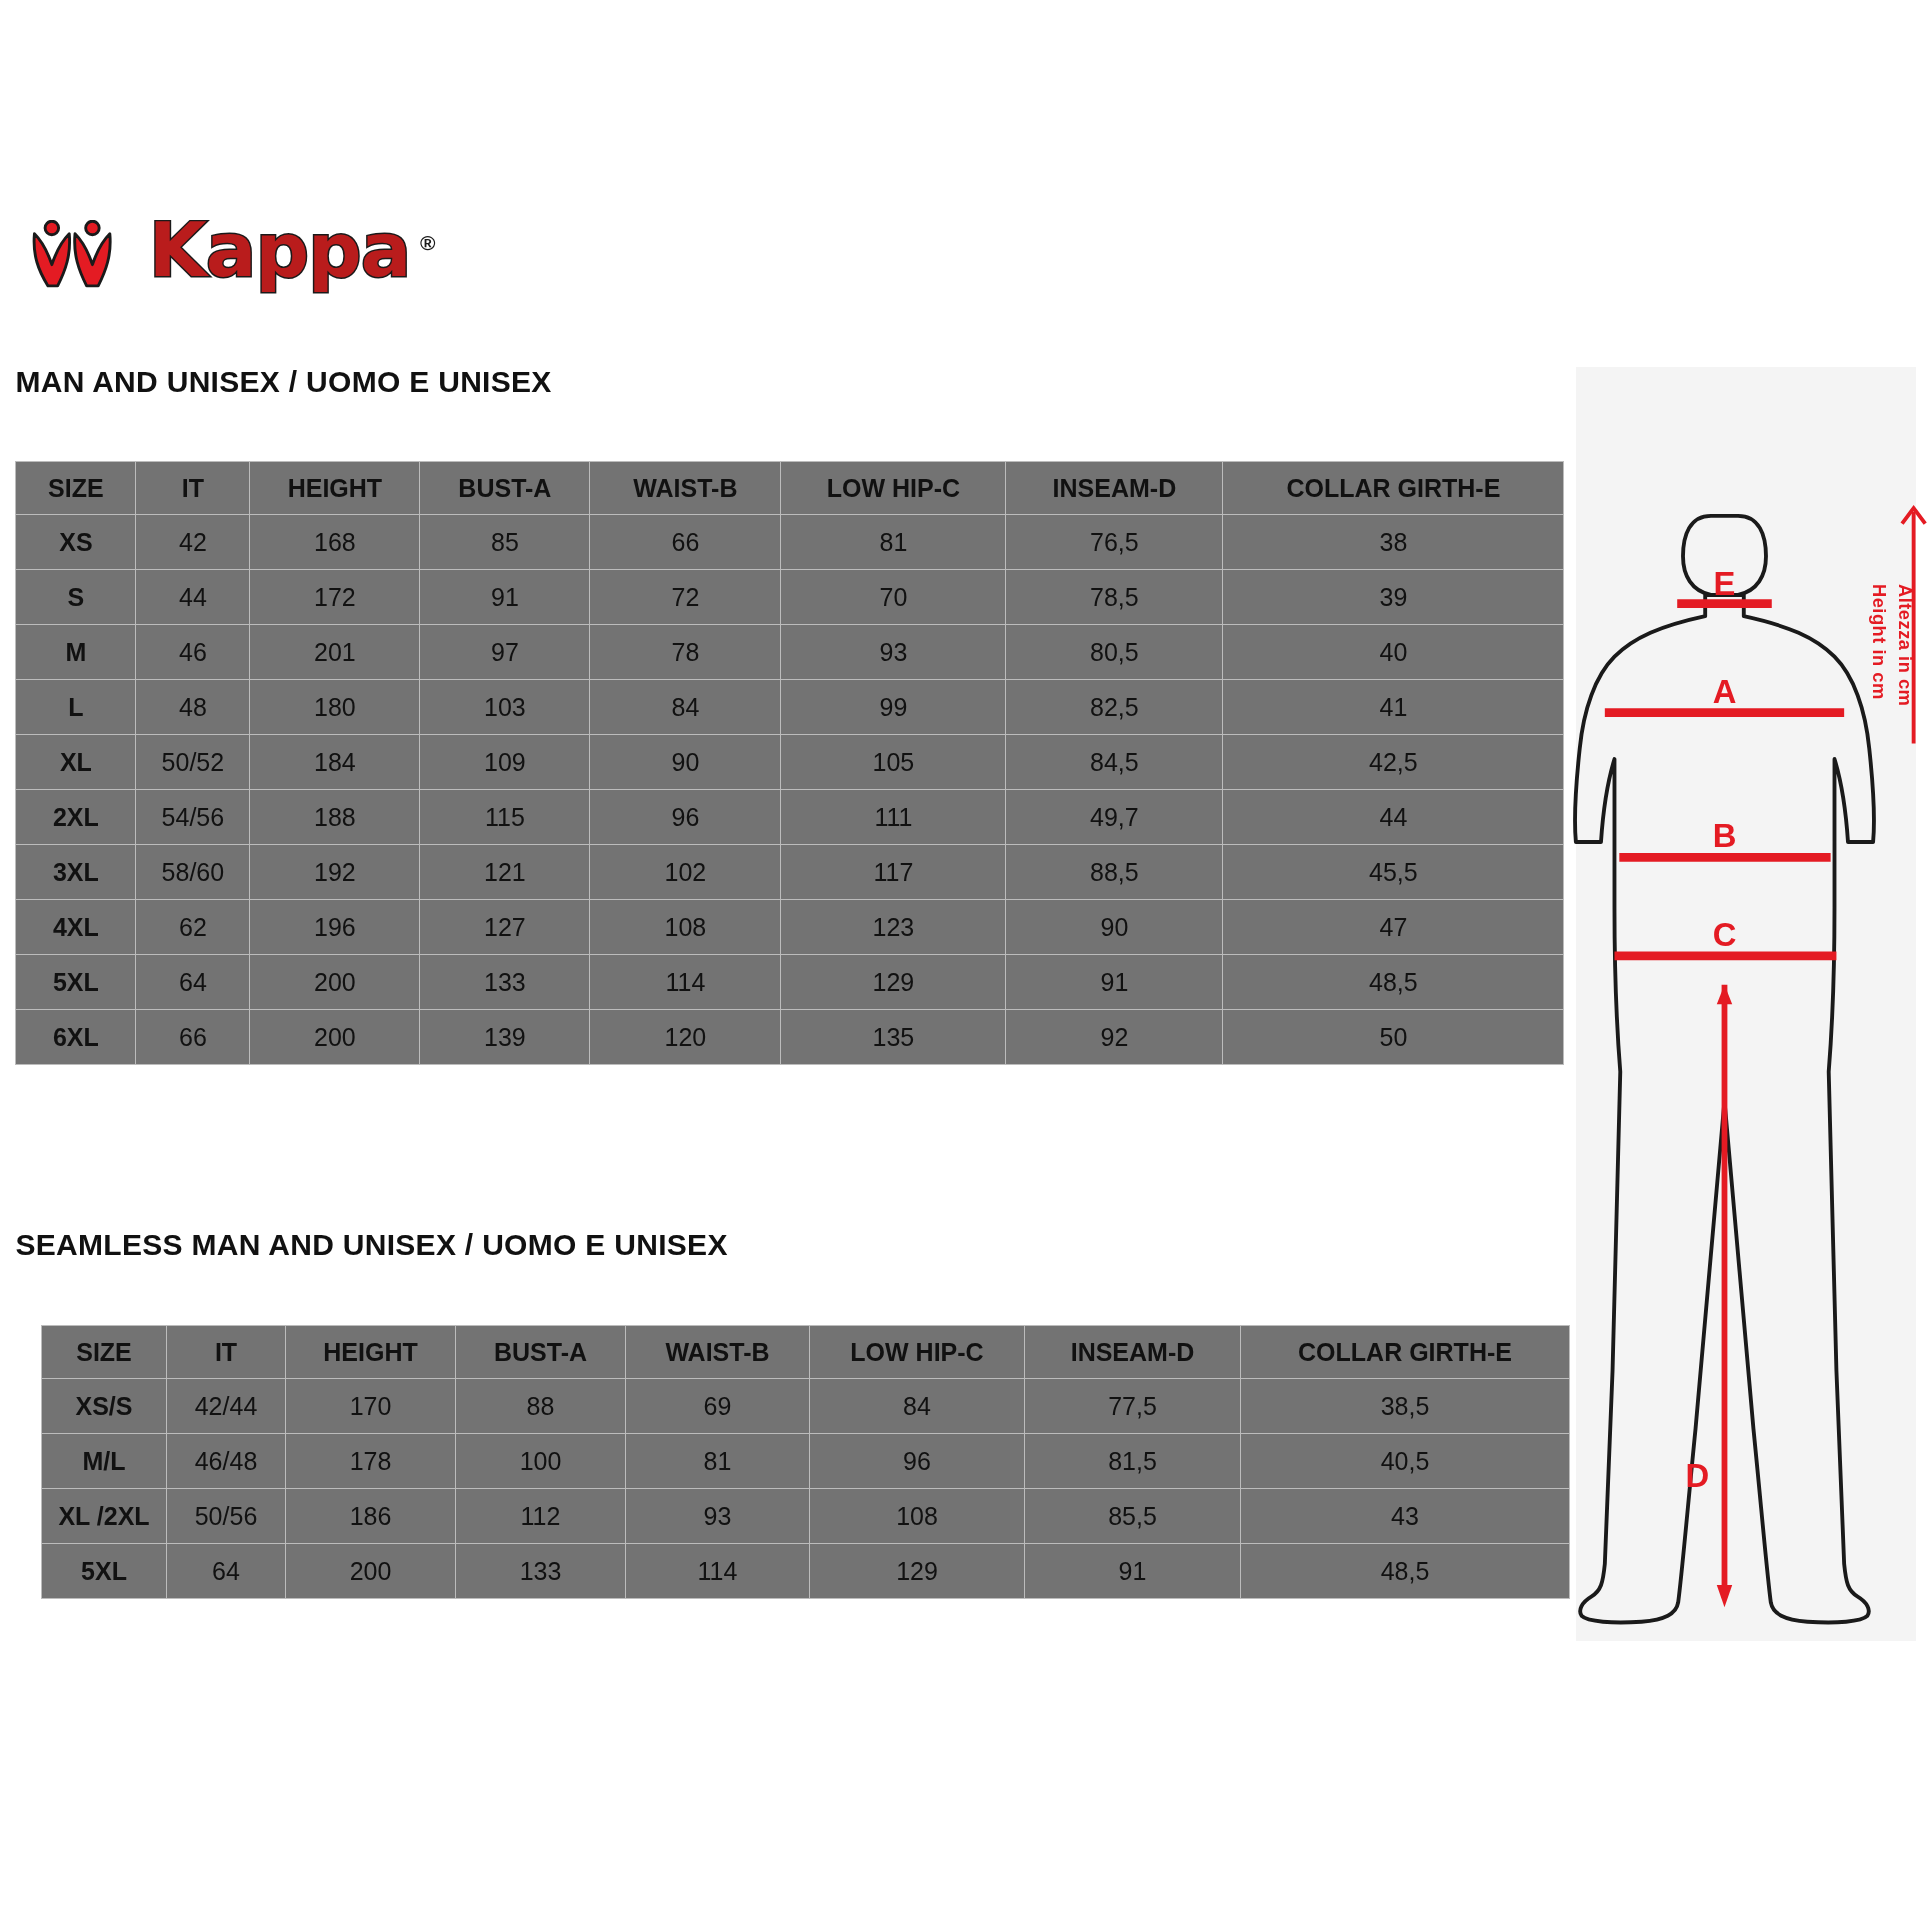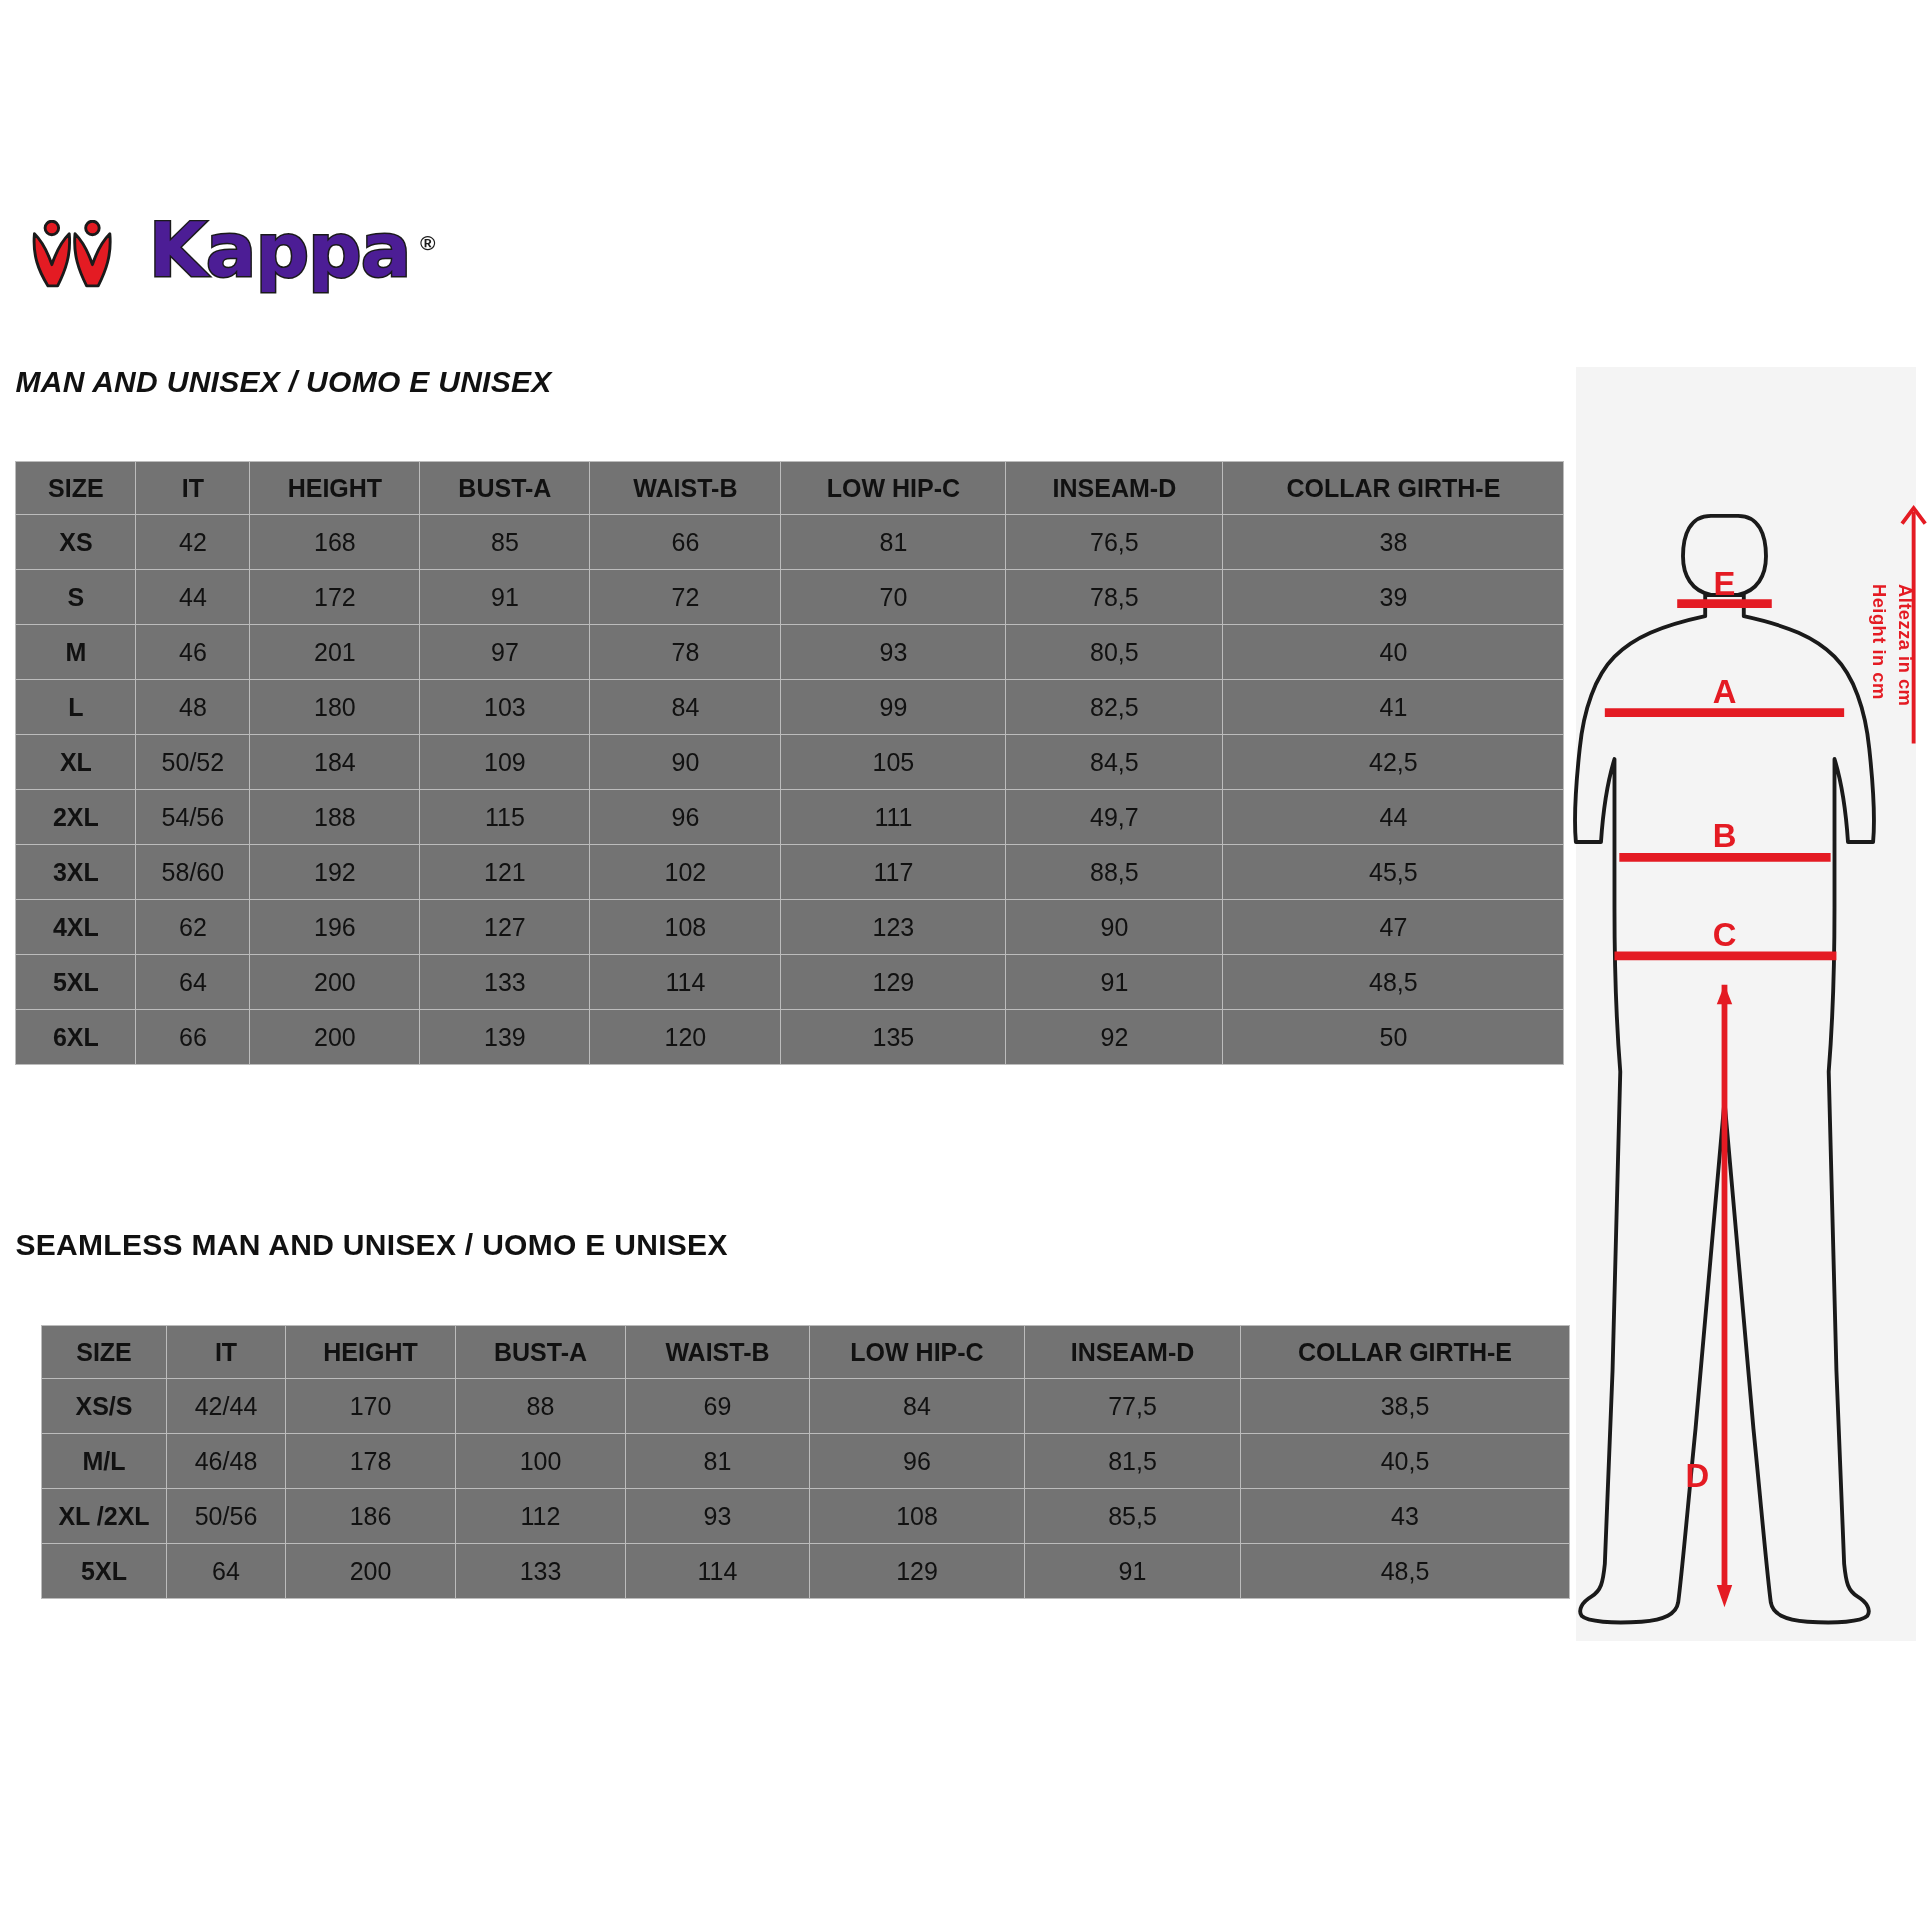--- a/index.html
+++ b/index.html
@@ -33,21 +33,21 @@
   .logo-mark {
     width: 114px;
     height: 70px;
     position: relative;
   }
   .logo-text {
     font-family: "DejaVu Sans", sans-serif;
     font-size: 75px;
     font-weight: bold;
     letter-spacing: -1px;
-    color: #4c1d95;
+    color: #b91c1c;
     -webkit-text-stroke: 2.9px #1a1a1a;
     paint-order: stroke fill;
     line-height: 1;
     position: relative;
     top: -3.9px;
   }
   .logo-reg {
     font-size: 21px;
     color: #1a1a1a;
     font-weight: bold;
@@ -58,21 +58,21 @@
 
   
   .section-title {
     position: absolute;
     font-size: 30px;
     font-weight: bold;
     color: #111111;
     letter-spacing: 0.3px;
     white-space: nowrap;
   }
-  #title-man   { left: 15.4px; top: 365px; font-style: italic; }
+  #title-man   { left: 15.4px; top: 365px; }
   #title-seamless { left: 15.4px; top: 1228px; }
 
   
   table {
     border-collapse: collapse;
     position: absolute;
     background: #737373;
   }
   table td, table th {
     border: 1px solid #bcbcbc;

